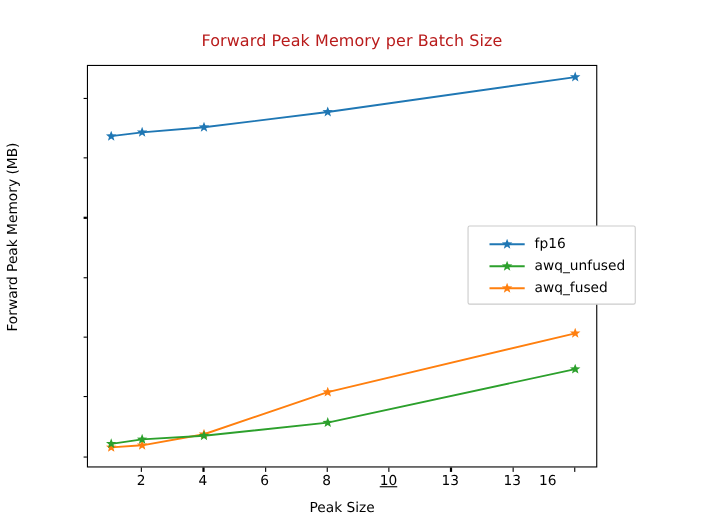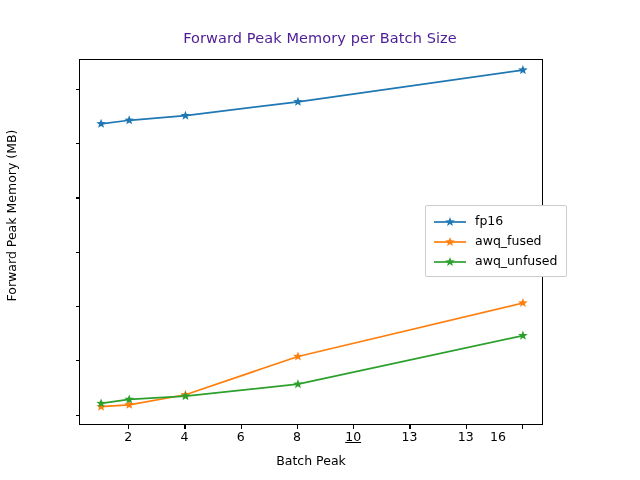--- a/index.html
+++ b/index.html
@@ -20,21 +20,21 @@
     height: 480px;
     background: #ffffff;
   }
   #chart-title {
     position: absolute;
     left: 0;
     top: 30px;
     width: 640px;
     text-align: center;
     font-size: 14.5px;
-    color: #4c1d95;
+    color: #b91c1c;
     letter-spacing: 0.1px;
   }
   
   #plot-area {
     position: absolute;
     left: 79px;
     top: 59px;
     width: 464px;
     height: 366px;
     border: 1.1px solid #000000;
@@ -93,21 +93,21 @@
     font-size: 12.5px;
   }
   
   #legend {
     position: absolute;
     left: 425px;
     top: 205px;
     border: 1px solid #cccccc;
     background: #ffffff;
     border-radius: 2px;
-    padding: 5px 9px 5px 7px;
+    padding: 5px 9px 5px 18px;
     box-shadow: 0 0 0 0 rgba(0,0,0,0);
   }
   .legend-row {
     display: flex;
     align-items: center;
     height: 20px;
   }
   .legend-swatch {
     width: 34px;
     height: 14px;
@@ -181,40 +181,40 @@
         <div class="xtick-mark" style="left: 296.939px;"></div>
         <div class="xtick-label" style="left: 353.182px; text-decoration: underline;">10</div>
         <div class="xtick-mark" style="left: 353.182px;"></div>
         <div class="xtick-label" style="left: 409.424px;">13</div>
         <div class="xtick-mark" style="left: 409.424px;"></div>
         <div class="xtick-label" style="left: 465.667px;">13</div>
         <div class="xtick-mark" style="left: 465.667px;"></div>
         <div class="xtick-label" style="left: 498px;">16</div>
         <div class="xtick-mark" style="left: 521.909px;"></div>
       </div>
-    <div id="xlabel">Batch Peak</div>
+    <div id="xlabel">Peak Size</div>
   </div>
 
   <div id="legend">
       <div class="legend-row">
         <span class="legend-swatch"><svg width="34" height="14" viewBox="0 0 34 14">
             <line x1="1" y1="7" x2="33" y2="7" stroke="#1f77b4" stroke-width="1.7"></line>
             <polygon points="17.00,2.00 18.23,5.30 21.76,5.45 19.00,7.65 19.94,11.05 17.00,9.10 14.06,11.05 15.00,7.65 12.24,5.45 15.77,5.30" fill="#1f77b4"></polygon>
           </svg></span>
         <span class="legend-label">fp16</span>
       </div>
       <div class="legend-row">
         <span class="legend-swatch"><svg width="34" height="14" viewBox="0 0 34 14">
+            <line x1="1" y1="7" x2="33" y2="7" stroke="#2ca02c" stroke-width="1.7"></line>
+            <polygon points="17.00,2.00 18.23,5.30 21.76,5.45 19.00,7.65 19.94,11.05 17.00,9.10 14.06,11.05 15.00,7.65 12.24,5.45 15.77,5.30" fill="#2ca02c"></polygon>
+          </svg></span>
+        <span class="legend-label">awq_unfused</span>
+      </div>
+      <div class="legend-row">
+        <span class="legend-swatch"><svg width="34" height="14" viewBox="0 0 34 14">
             <line x1="1" y1="7" x2="33" y2="7" stroke="#ff7f0e" stroke-width="1.7"></line>
             <polygon points="17.00,2.00 18.23,5.30 21.76,5.45 19.00,7.65 19.94,11.05 17.00,9.10 14.06,11.05 15.00,7.65 12.24,5.45 15.77,5.30" fill="#ff7f0e"></polygon>
           </svg></span>
         <span class="legend-label">awq_fused</span>
       </div>
-      <div class="legend-row">
-        <span class="legend-swatch"><svg width="34" height="14" viewBox="0 0 34 14">
-            <line x1="1" y1="7" x2="33" y2="7" stroke="#2ca02c" stroke-width="1.7"></line>
-            <polygon points="17.00,2.00 18.23,5.30 21.76,5.45 19.00,7.65 19.94,11.05 17.00,9.10 14.06,11.05 15.00,7.65 12.24,5.45 15.77,5.30" fill="#2ca02c"></polygon>
-          </svg></span>
-        <span class="legend-label">awq_unfused</span>
-      </div>
     </div>
 
 </div>
 
 </body></html>

